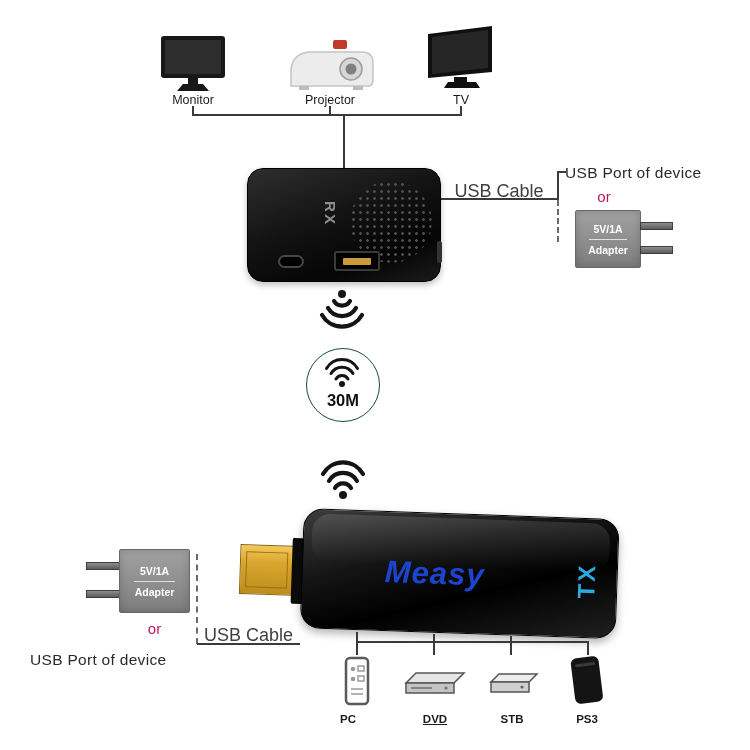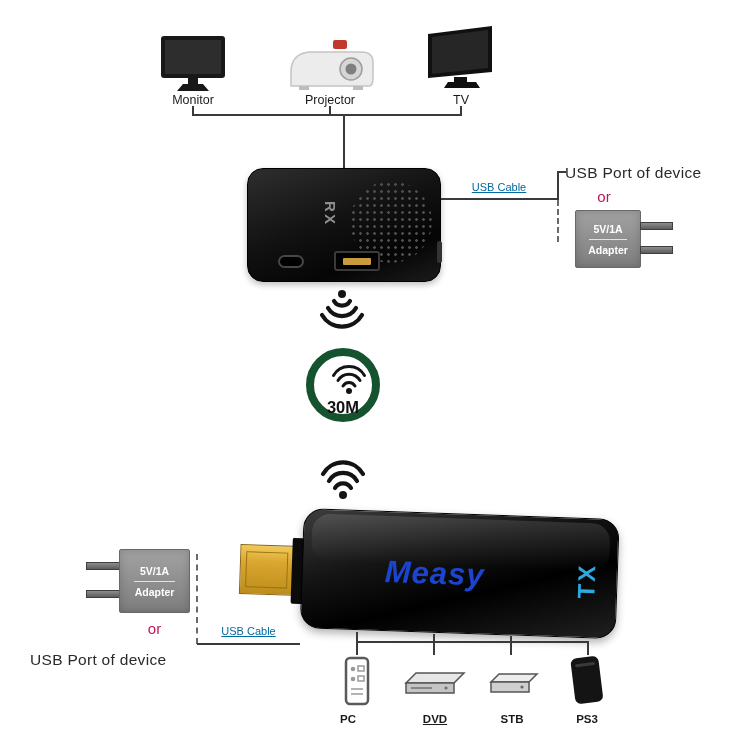--- a/index.html
+++ b/index.html
@@ -6,21 +6,21 @@
   body { font-family:"Liberation Sans", sans-serif; background:#fff; }
   #canvas { position:relative; width:750px; height:750px; background:#fff; overflow:hidden; color:#1c1c1c; }
   .abs { position:absolute; }
   .hline { position:absolute; background:#3a3a3a; height:2px; }
   .vline { position:absolute; background:#3a3a3a; width:2px; }
   .vdash { position:absolute; width:0; border-left:2px dashed #6a6a6a; }
   .lbl { position:absolute; color:#1a1a1a; }
   .center { text-align:center; }
   .dev-label { font-size:12.5px; }
   .src-label { font-size:11.5px; font-weight:bold; }
-  .usb-cable { font-size:11px; color:#0369a1;text-decoration:underline; }
+  .usb-cable { font-size:18px; color:#404040; }
   .usb-port { font-size:15.5px; color:#2a2a2a; letter-spacing:.3px; }
   .or-lbl { font-size:15px; color:#be185d; }
 
   
   .rx-box { position:absolute; left:247px; top:168px; width:194px; height:114px;
     border-radius:16px; background:linear-gradient(160deg,#2e2e2e 0%, #121212 45%, #050505 75%, #1b1b1b 100%);
     border:1px solid #000; box-shadow:0 3px 6px rgba(0,0,0,.25); }
   .rx-dots { position:absolute; left:102px; top:12px; width:82px; height:82px; border-radius:50%;
     background-image:radial-gradient(circle,#4f4f4f 1.1px, transparent 1.6px); background-size:7px 7px; }
   .rx-logo { position:absolute; left:70px; top:36px; transform:rotate(90deg); color:#8f8f8f;
@@ -33,21 +33,21 @@
   .rx-btn { position:absolute; right:-2px; top:72px; width:5px; height:22px; background:#333; border-radius:3px; }
 
   
   .adapter { position:absolute; background:linear-gradient(180deg,#a2a2a2,#7d7d7d); border:1px solid #686868;
     color:#fff; display:flex; flex-direction:column; align-items:center; justify-content:center; gap:4px;
     font-size:10.5px; border-radius:2px; box-shadow:inset 0 0 8px rgba(0,0,0,.18);font-weight:bold; }
   .adapter .sep { width:58%; height:1px; background:#e2e2e2; }
   .prong { position:absolute; height:8px; background:linear-gradient(180deg,#8d8d8d,#5c5c5c); border:1px solid #3e3e3e; }
 
   
-  .badge { position:absolute; left:306px; top:348px; width:74px; height:74px; border:8px solid #14532d;
+  .badge { position:absolute; left:306px; top:348px; width:74px; height:74px; border:1px solid #14532d;
     border-radius:50%; background:#fff; }
   .badge .dist { position:absolute; left:0; right:0; top:42px; text-align:center; font-weight:bold; font-size:16.5px; color:#111; }
 
   
   .tx-wrap { position:absolute; left:238px; top:502px; width:385px; height:135px; transform:rotate(2deg); transform-origin:60px 60px; }
   .hdmi-conn { position:absolute; left:2px; top:44px; width:54px; height:50px;
     background:linear-gradient(180deg,#f2ca5a 0%, #d9a62e 35%, #bd8d1c 100%); border:1px solid #8a6510; }
   .hdmi-conn .inner { position:absolute; left:5px; top:6px; right:5px; bottom:6px; border:1px solid #9a7314; }
   .tx-collar { position:absolute; left:54px; top:36px; width:12px; height:66px; background:#0c0c0c; border-radius:2px; }
   .tx-body { position:absolute; left:64px; top:6px; width:316px; height:120px; border-radius:20px; overflow:hidden;

